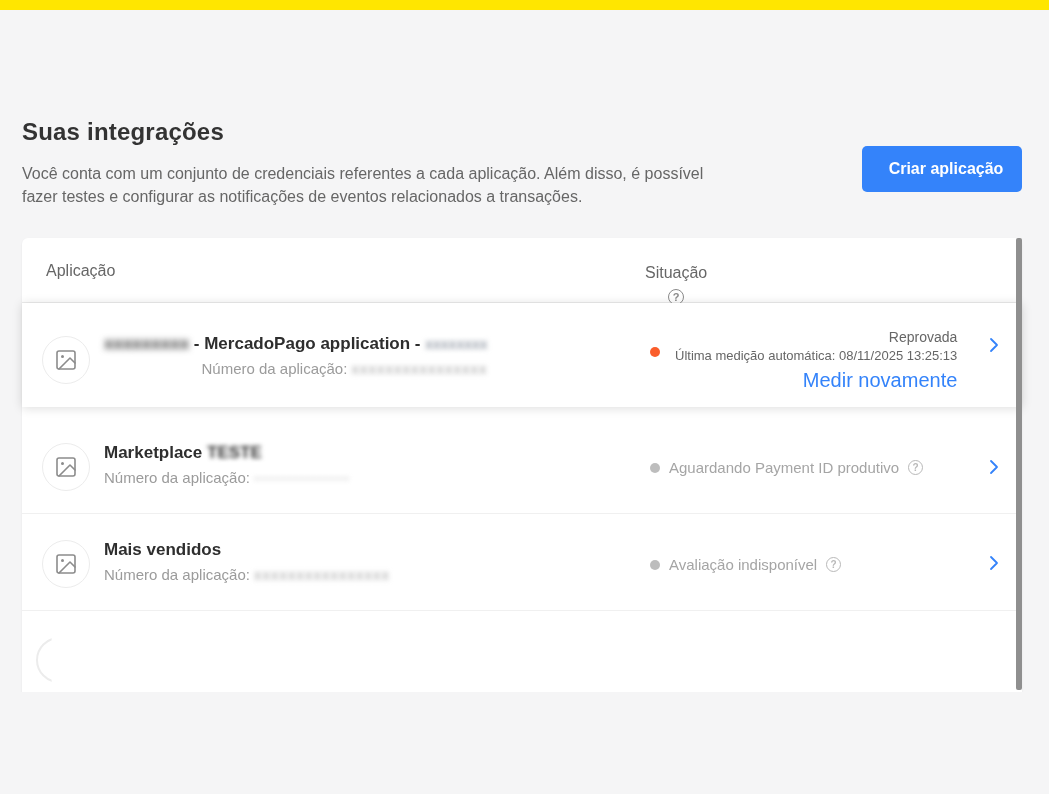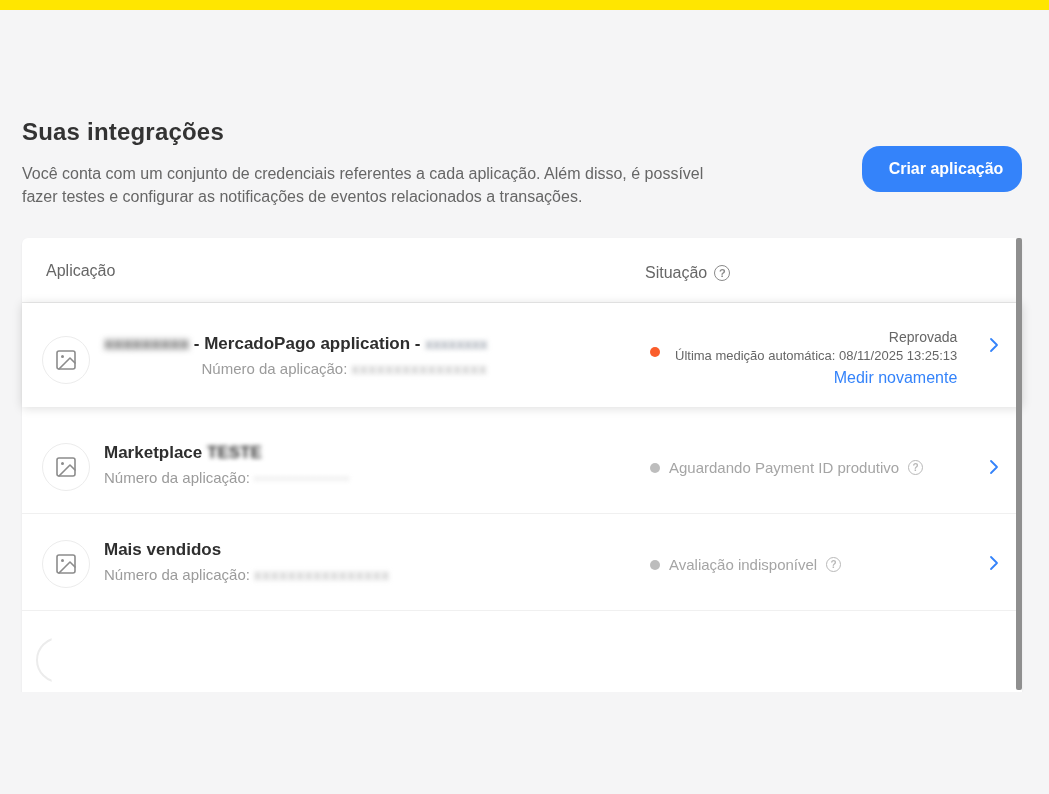--- a/index.html
+++ b/index.html
@@ -6,29 +6,29 @@
   html,body { width:1049px; height:794px; overflow:hidden; }
   body { font-family:"Liberation Sans", sans-serif; background:#f5f5f6; }
   .viewport { position:relative; width:1049px; height:692px; background:#f5f5f6; overflow:hidden; }
 
   .topbar { position:absolute; top:0; left:0; width:100%; height:10px; background:#FFE600; }
 
   .page-title { position:absolute; left:22px; top:118px; font-size:24px; font-weight:700; color:#333; letter-spacing:0.2px; }
   .page-desc { position:absolute; left:22px; top:162px; width:720px; font-size:16px; line-height:23px; color:#666; }
 
   .create-btn { position:absolute; left:862px; top:146px; width:160px; height:46px;
-    background:#3483FA; border:none; border-radius:18px; color:#fff; font-size:16px;
+    background:#3483FA; border:none; border-radius:5px; color:#fff; font-size:16px;
     font-weight:700; font-family:"Liberation Sans", sans-serif; cursor:pointer;padding-left:8px; }
 
   .card { position:absolute; left:22px; top:238px; width:1000px; height:556px;
     background:#fff; border-radius:6px 6px 0 0; box-shadow:0 1px 2px rgba(0,0,0,0.08); }
 
   .card-header { position:relative; height:65px; border-bottom:1px solid #ededed; }
   .col-app { position:absolute; left:24px; top:24px; font-size:16px; color:#666; }
-  .col-status { position:absolute; left:623px; top:26px; font-size:16px; color:#666; display:flex; align-items:center; gap:7px; }
+  .col-status { position:absolute; left:623px; top:26px; font-size:16px; color:#666; display:flex; align-items:center; gap:7px;flex-direction:column; }
 
   .help-icon { display:inline-flex; align-items:center; justify-content:center;
     width:16px; height:16px; border-radius:50%; border:1px solid #8a8a8a; color:#8a8a8a;
     font-size:11px; font-weight:700; line-height:1; cursor:pointer; }
   .help-icon.light { border-color:#b9b9b9; color:#b9b9b9; width:15px; height:15px; font-size:10px; }
 
   .row { position:relative; background:#fff; cursor:pointer; }
   .row1 { height:104px; box-shadow:0 1px 10px rgba(0,0,0,0.14); z-index:2;text-align:right; }
   .row2 { height:93px; border-bottom:1px solid #f0f0f0;margin-top:14px; }
   .row3 { height:97px; border-bottom:1px solid #f0f0f0; }
@@ -53,21 +53,21 @@
   .redact-num  { filter:blur(2.5px); color:#a8a8a8; letter-spacing:1px; }
 
   .status-dot { position:absolute; width:10px; height:10px; border-radius:50%; }
   .dot-error { background:#fa5d2b; }
   .dot-neutral { background:#bdbdbd; }
 
   .row1 .status-dot { left:628px; top:44px; }
   .status-block { position:absolute; left:653px; top:26px; }
   .status-label { font-size:14px; color:#666; }
   .status-detail { margin-top:3px; font-size:13px; color:#666; }
-  .status-action { margin-top:6px; font-size:16px; color:#3483FA; cursor:pointer; }
+  .status-action { margin-top:6px; font-size:20px; color:#3483FA; cursor:pointer; }
 
   .status-inline { position:absolute; left:628px; display:flex; align-items:center; gap:9px;
     font-size:15px; color:#a5a5a5; }
   .row2 .status-inline { top:38px; }
   .row3 .status-inline { top:42px; }
 
   .chevron { position:absolute; left:964px; width:16px; height:16px; cursor:pointer; }
   .row1 .chevron { top:34px; }
   .row2 .chevron { top:38px; }
   .row3 .chevron { top:41px; }

